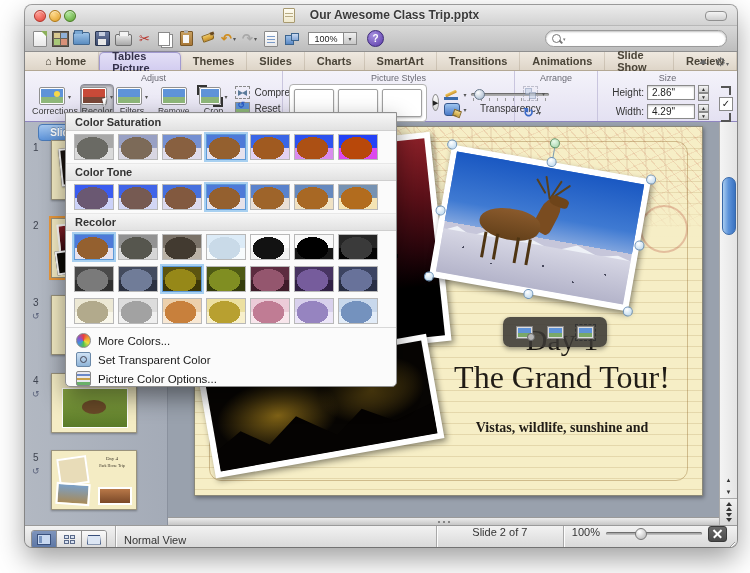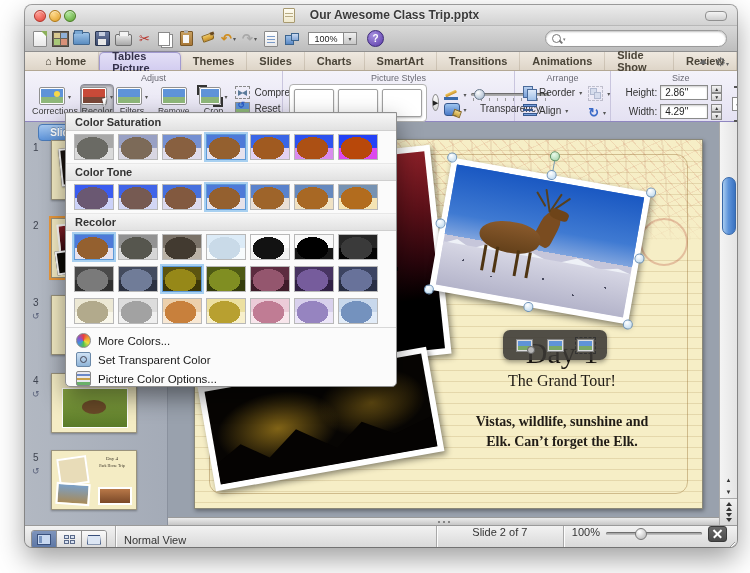--- a/index.html
+++ b/index.html
@@ -148,21 +148,21 @@
       display:flex;align-items:center;justify-content:center;text-shadow:0 -1px 0 rgba(0,0,0,.25);}
   .sthumb-row{position:absolute;left:0;width:142px;}
   .snum{position:absolute;left:8px;top:2px;font-size:10px;color:#3f4450;}
   .strans{position:absolute;left:7px;top:16px;font-size:9px;color:#58607a;}
   .sthumb{position:absolute;left:26px;top:0;width:84px;height:58px;background:#f4ecc4;border:1px solid #9a937c;
           box-shadow:0 1px 2px rgba(0,0,0,.3);overflow:hidden;}
   .sthumb.sel{outline:2px solid #e8973a;outline-offset:0;}
   .mini{position:absolute;}
   
   .canvas{position:relative;flex:1;}
-  .slide{position:absolute;left:26px;top:17px;width:507px;height:368px;background:#f6eec6;
+  .slide{position:absolute;left:26px;top:4px;width:507px;height:368px;background:#f6eec6;
          border:1px solid #8a8878;box-shadow:1px 2px 4px rgba(0,0,0,.35);overflow:hidden;}
   .ruled{position:absolute;inset:0;background:repeating-linear-gradient(#0000 0 10px,rgba(165,135,75,.22) 10px 11px);}
   .maptex{position:absolute;left:0;right:0;top:0;height:100px;opacity:.5;
       background:
         repeating-linear-gradient(48deg,#0000 0 7px,rgba(186,74,52,.28) 7px 8px),
         repeating-linear-gradient(-25deg,#0000 0 11px,rgba(186,74,52,.2) 11px 12px),
         repeating-linear-gradient(85deg,#0000 0 17px,rgba(150,60,40,.18) 17px 19px);}
   .mapfade{position:absolute;left:0;right:0;top:0;height:110px;background:linear-gradient(rgba(246,238,198,0) 55%,#f6eec6 100%);}
   .stamp{position:absolute;right:14px;top:78px;width:44px;height:44px;border:2px solid rgba(180,70,50,.28);border-radius:50%;}
   .inner-outline{position:absolute;inset:14px;border:1px solid rgba(150,110,50,.4);border-radius:12px;}
@@ -200,21 +200,21 @@
   .rot-handle{position:absolute;left:50%;margin-left:-5px;top:-24px;width:8px;height:8px;border-radius:50%;
       background:radial-gradient(circle at 35% 30%,#eafbea,#9ed0a6);border:1px solid #5f9468;z-index:6;}
   .photo-dusk{left:10px;top:226px;width:232px;height:106px;transform:rotate(-10deg);z-index:2;}
   .photo-dusk .inner{background:
       radial-gradient(ellipse 40% 55% at 30% 52%,rgba(150,116,26,.85),#0000 70%),
       radial-gradient(ellipse 35% 50% at 74% 42%,rgba(122,94,22,.8),#0000 70%),#070503;}
   .dusk-ridge{position:absolute;left:0;right:0;bottom:0;height:55%;background:#050302;
       clip-path:polygon(0 60%,12% 30%,24% 65%,38% 20%,55% 70%,68% 28%,82% 62%,100% 40%,100% 100%,0 100%);}
   .slide-text{position:absolute;left:236px;top:196px;width:262px;text-align:center;font-family:"Liberation Serif",serif;color:#201c16;z-index:3;}
   .st-title{font-size:30px;}
-  .st-sub{font-size:16px;margin-top:2px;}
+  .st-sub{font-size:32px;margin-top:2px;}
   .st-body{font-size:14px;font-weight:bold;margin-top:22px;line-height:1.45;}
   .minibar{position:absolute;left:308px;top:190px;width:104px;height:30px;background:rgba(58,56,52,.88);
       border-radius:7px;box-shadow:0 2px 5px rgba(0,0,0,.4);display:flex;align-items:center;justify-content:space-evenly;z-index:5;}
   .mb-ic{width:17px;height:13px;background:#ddd;border:1px solid #888;padding:1px;box-sizing:border-box;position:relative;}
   .mb-ic .sc{position:absolute;inset:1px;background:linear-gradient(#5f93d8 0 55%,#7aa868 55% 100%);}
   .mb-ic.gear::after{content:"";position:absolute;right:-3px;bottom:-3px;width:6px;height:6px;border-radius:50%;background:#b8b8b8;border:1px solid #666;}
   .mb-ic.frame{outline:1px dashed #333;outline-offset:1px;}
   .splitter{position:absolute;left:0;right:0;bottom:0;height:7px;background:linear-gradient(#ececec,#c6c6c6);
       border-top:1px solid #9a9a9a;display:flex;align-items:center;justify-content:center;gap:3px;}
   .splitter i{width:2px;height:2px;border-radius:50%;background:#6a6a6a;}
@@ -469,36 +469,20 @@
               <span class="knob"></span>
           </div>
           <span class="lbl">Transparency</span>
         </div>
       </div>
 
       <div class="rgroup g-arrange">
         <div class="rgroup-label">Arrange</div>
         <div class="arr-col">
           <span class="arrbtn">
-              <span class="reorder-ic"></span>
-              <span>Reorder</span>
-              <span class="mini-dd">▾</span>
-            </span>
-          <span class="arrbtn">
-              <span class="align-ic">
-                <i></i>
-                <i></i>
-                <i></i>
-              </span>
-              <span>Align</span>
-              <span class="mini-dd">▾</span>
-            </span>
-        </div>
-        <div class="arr-col">
-          <span class="arrbtn">
               <span class="group-ic"></span>
               <span class="mini-dd">▾</span>
             </span>
           <span class="arrbtn">
               <span class="rotate-g">↻</span>
               <span class="mini-dd">▾</span>
             </span>
         </div>
       </div>
 
@@ -599,21 +583,20 @@
             <div class="inner">
                 <div class="dusk-ridge"></div>
               </div>
           </div>
 
           <div class="slide-text">
             <div class="st-title">Day 1</div>
             <div class="st-sub">The Grand Tour!</div>
             <div class="st-body">
               <div>Vistas, wildlife, sunshine and</div>
-              <div>Elk. Can’t forget the Elk.</div>
             </div>
           </div>
 
           <div class="minibar">
             <span class="mb-ic gear">
                 <span class="sc"></span>
               </span>
             <span class="mb-ic">
                 <span class="sc"></span>
               </span>

